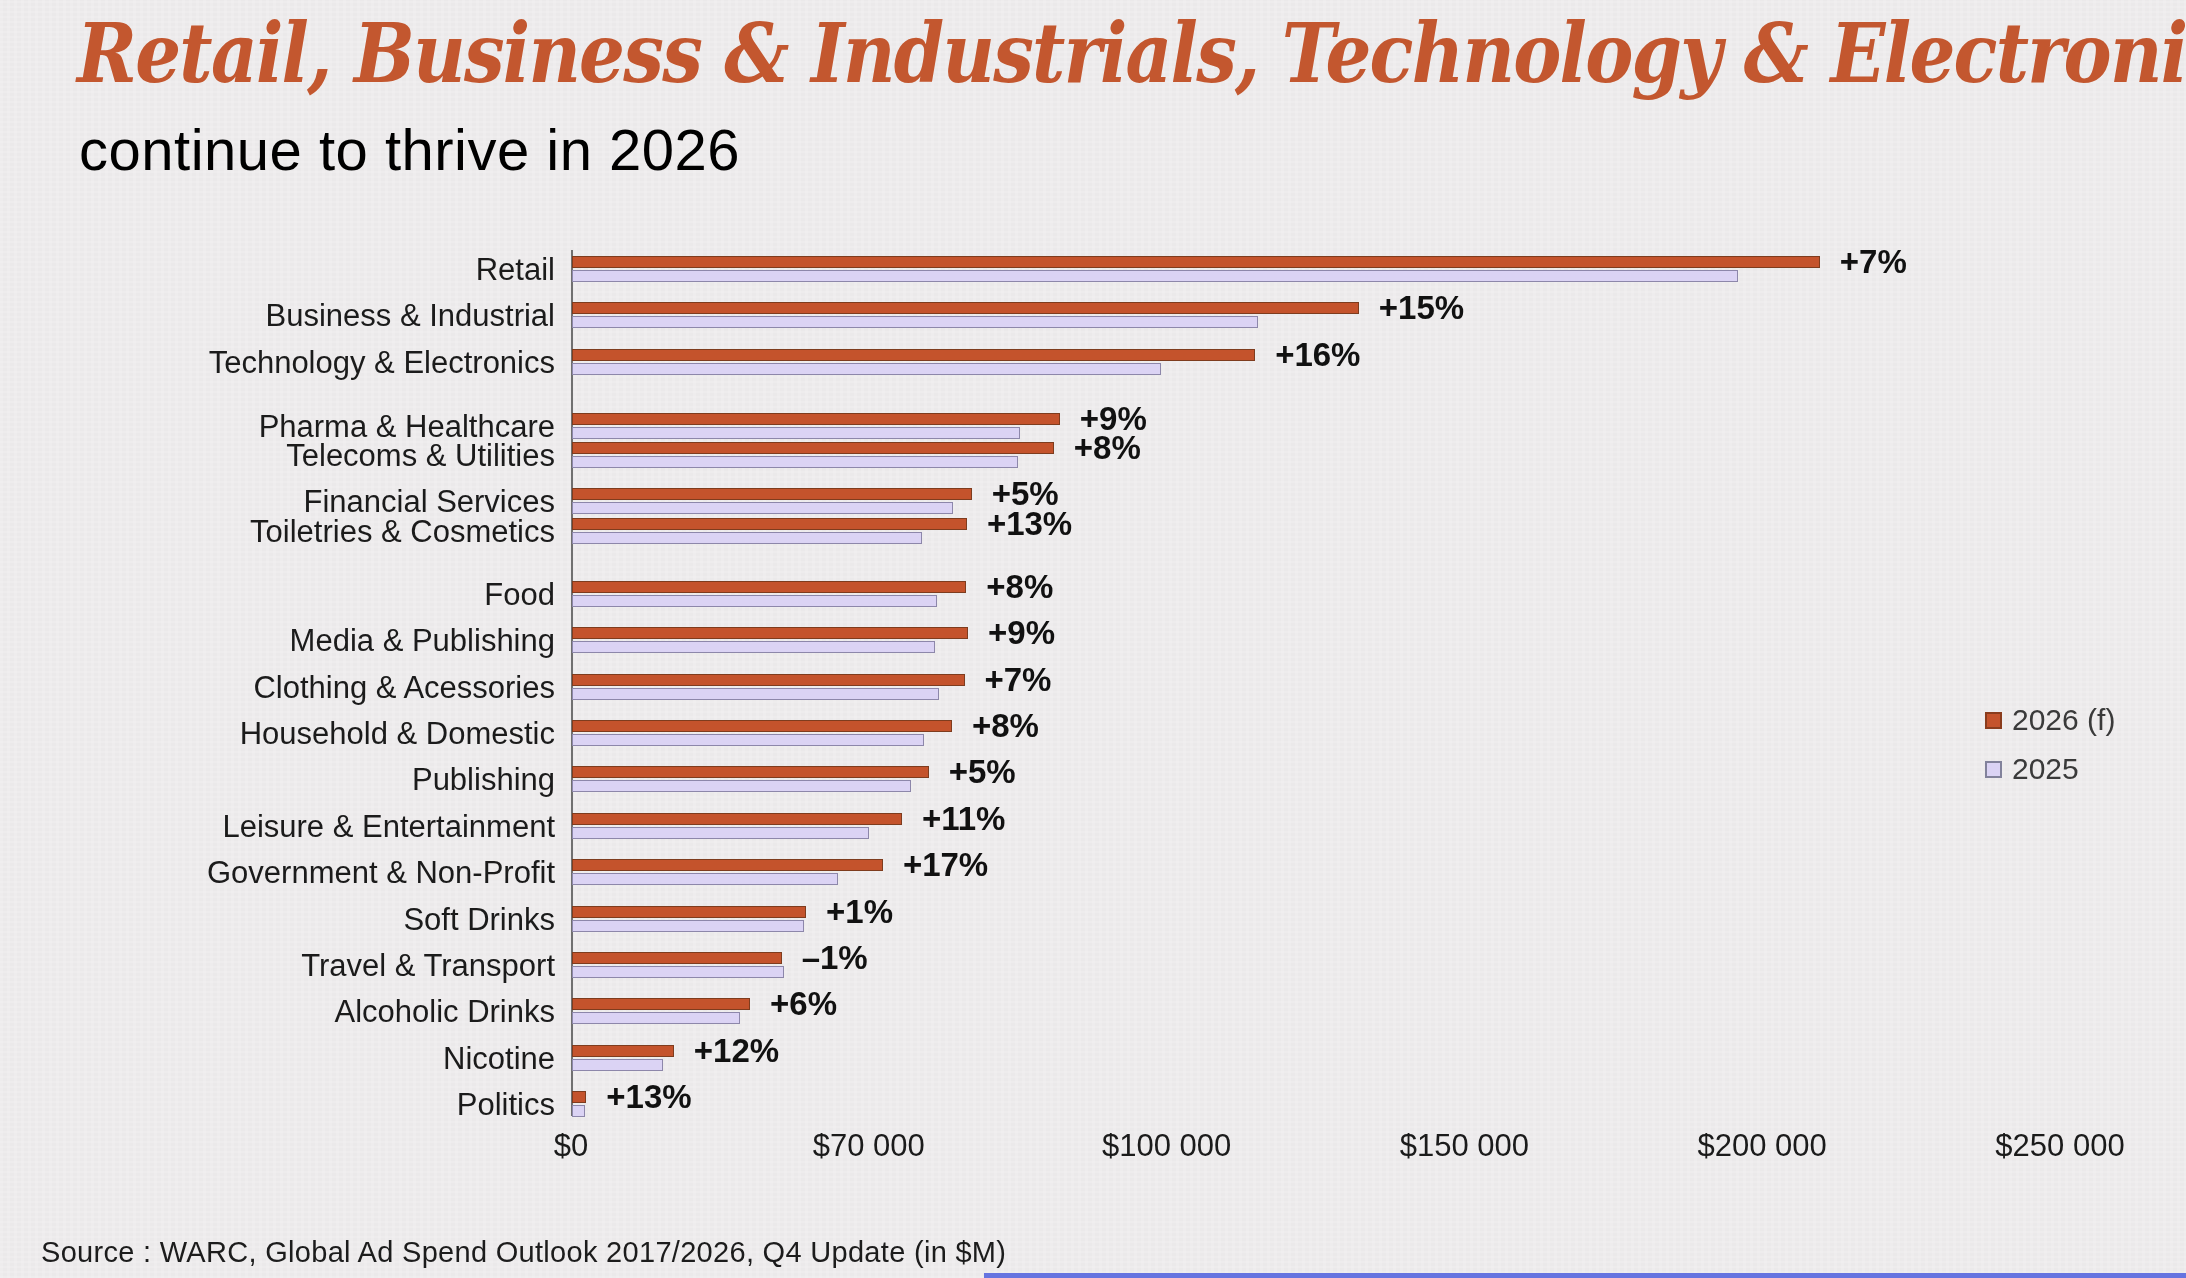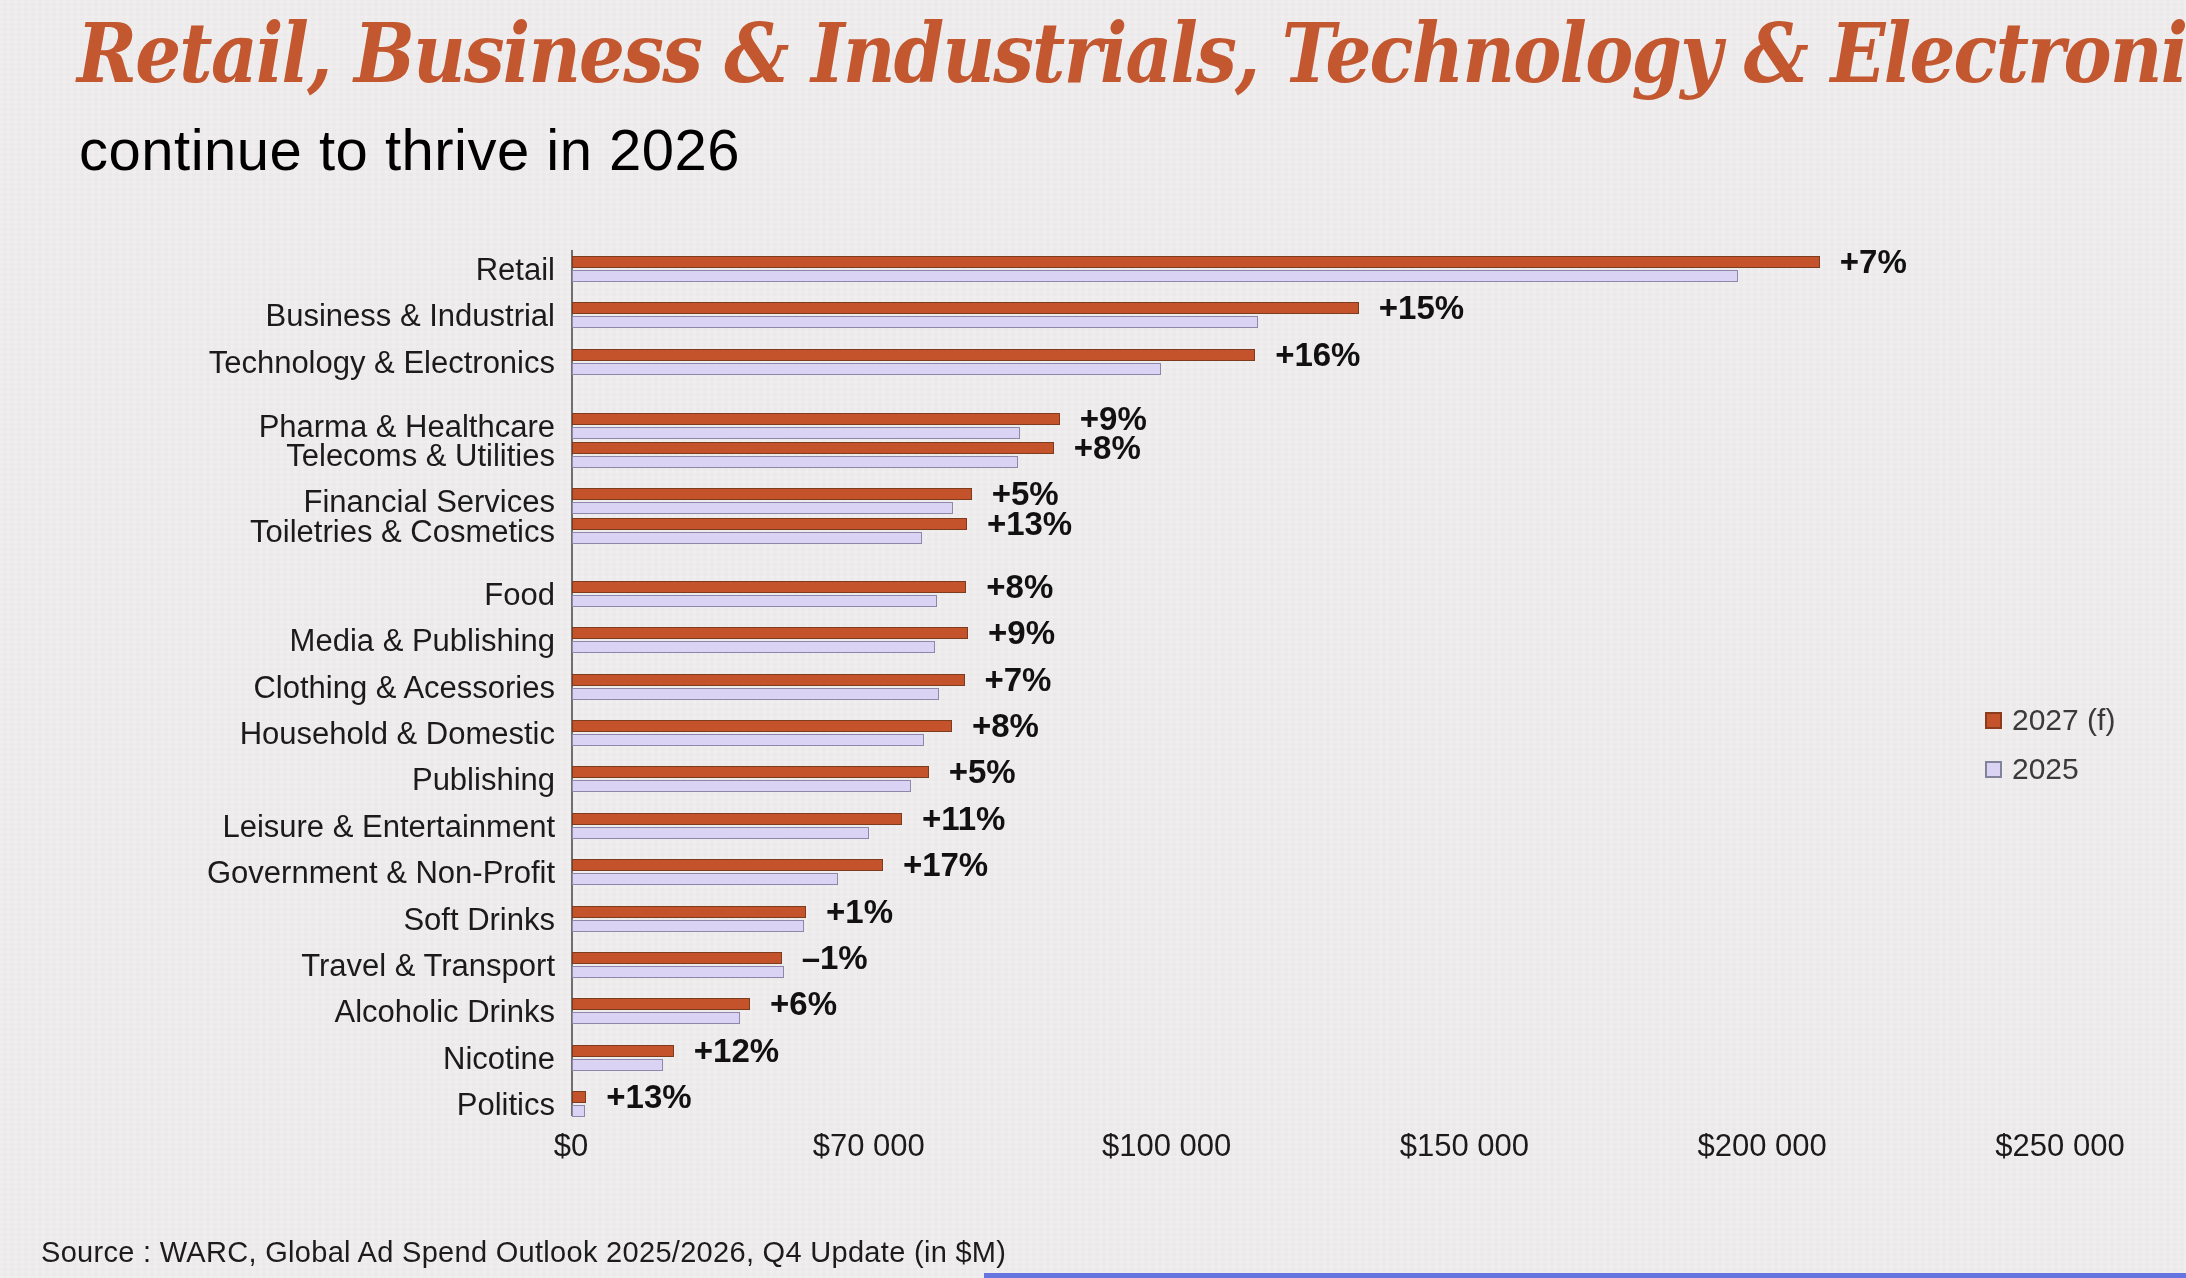--- a/index.html
+++ b/index.html
@@ -187,23 +187,23 @@
       <span class="xaxis-label" style="left: 868.8px;">$70 000</span>
       <span class="xaxis-label" style="left: 1166.6px;">$100 000</span>
       <span class="xaxis-label" style="left: 1464.4px;">$150 000</span>
       <span class="xaxis-label" style="left: 1762.2px;">$200 000</span>
       <span class="xaxis-label" style="left: 2060px;">$250 000</span>
     </div>
 
   <div class="legend">
     <div class="legend-item">
       <span class="swatch s2026"></span>
-      <span class="legend-label">2027 (f)</span>
+      <span class="legend-label">2026 (f)</span>
     </div>
     <div class="legend-item">
       <span class="swatch s2025"></span>
       <span class="legend-label">2025</span>
     </div>
   </div>
 </div>
 
-<div class="source">Source : WARC, Global Ad Spend Outlook 2025/2026, Q4 Update (in $M)</div>
+<div class="source">Source : WARC, Global Ad Spend Outlook 2017/2026, Q4 Update (in $M)</div>
 <div class="player-bar"></div>
 
 </body></html>

